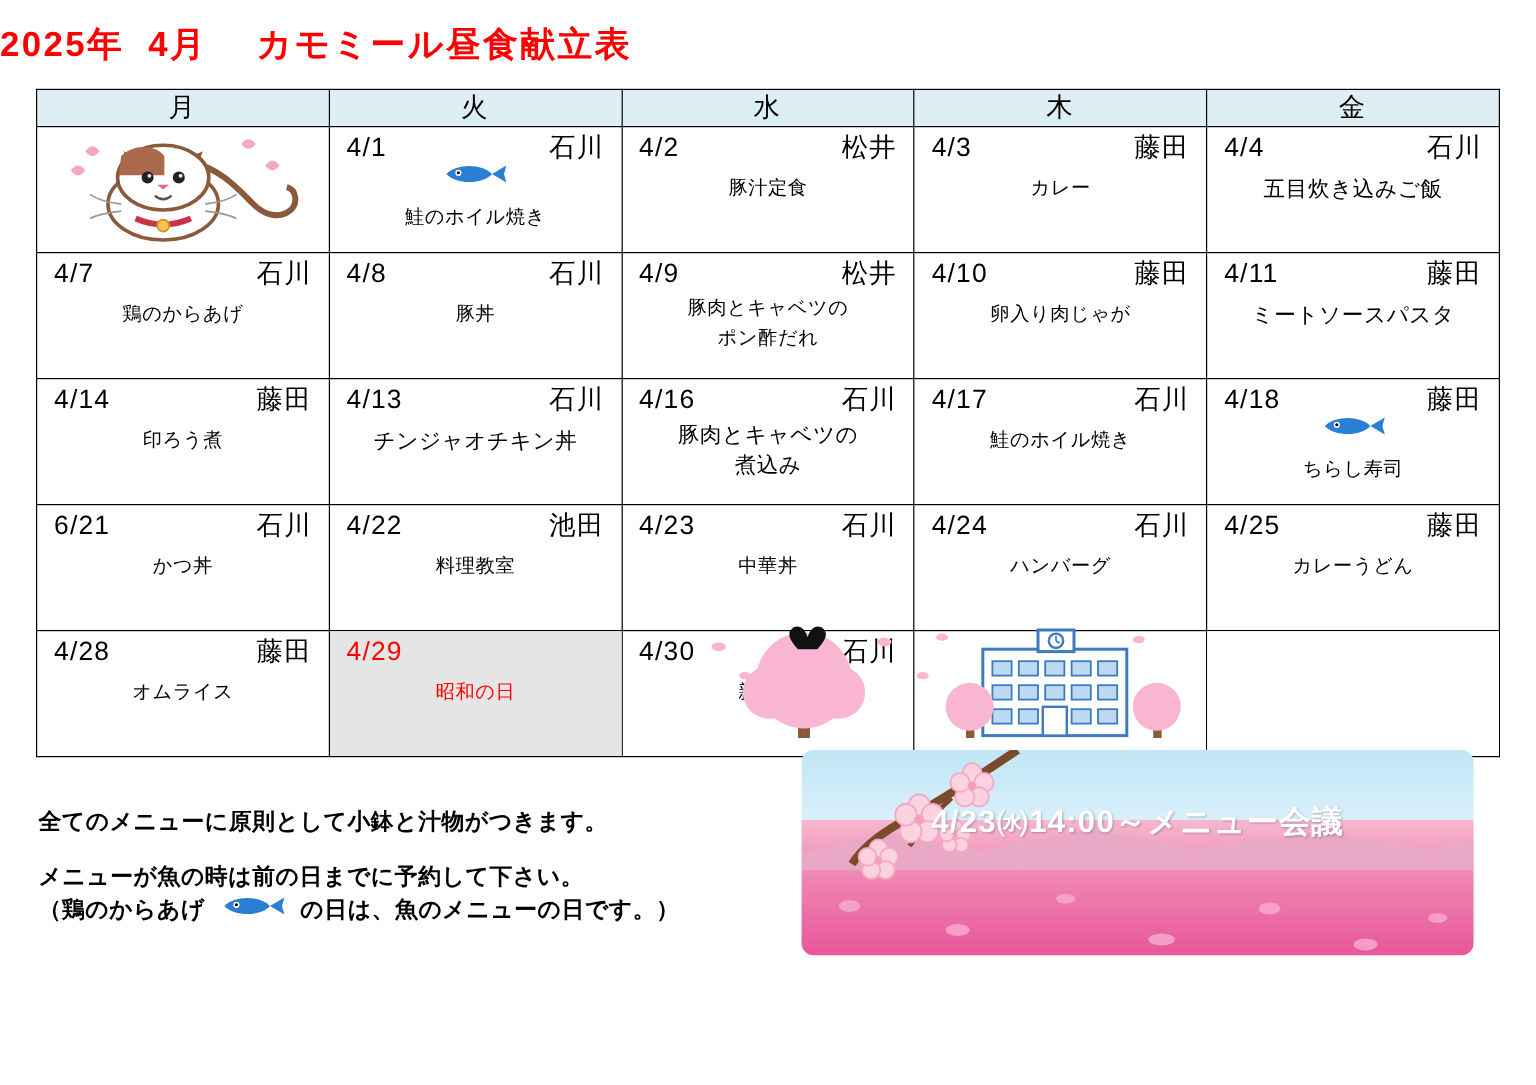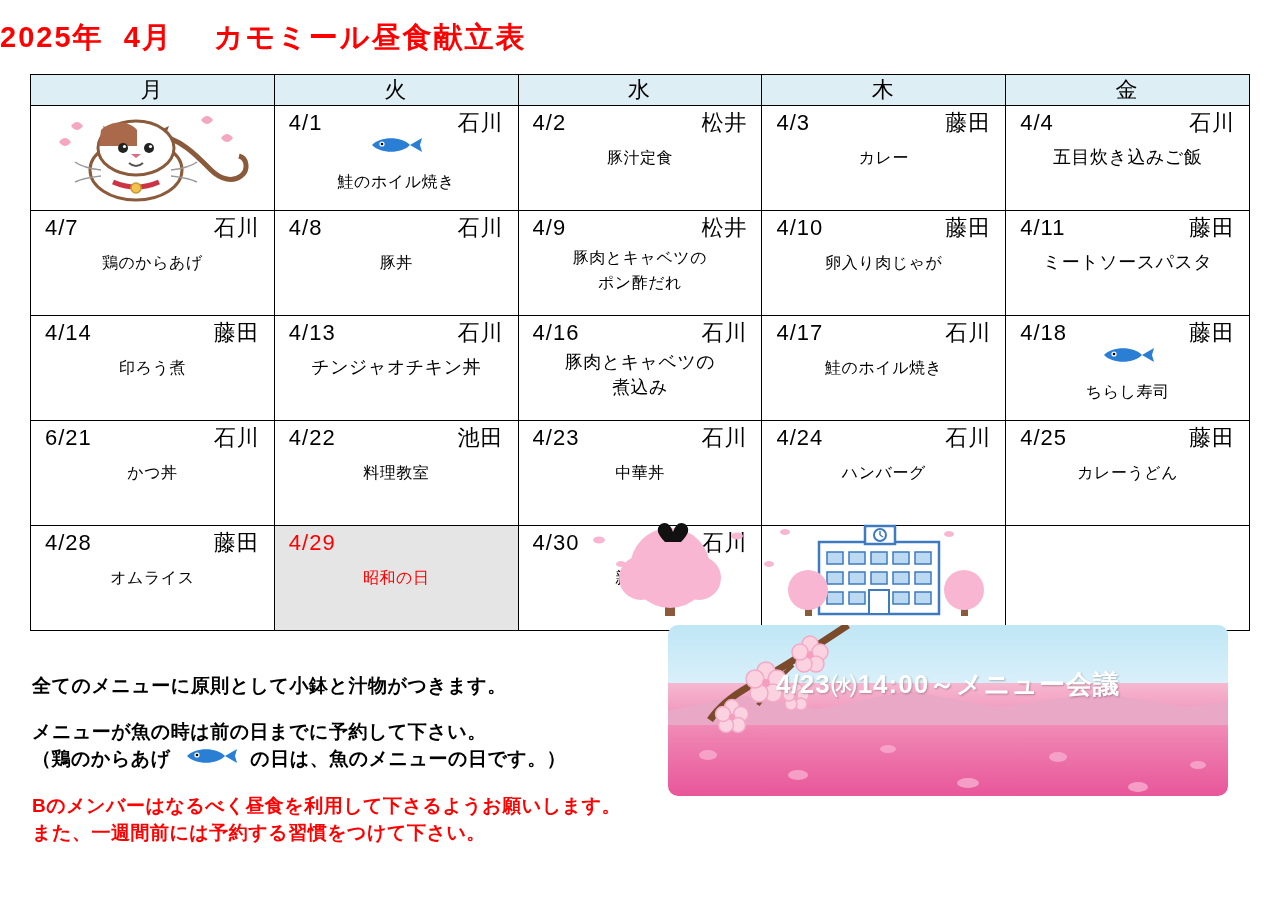--- a/index.html
+++ b/index.html
@@ -460,24 +460,20 @@
           <svg width="56" height="20" viewBox="0 0 56 20">
             <path d="M4 10 C12 1, 34 1, 42 10 C34 19, 12 19, 4 10 Z" fill="#2a7fd4"></path>
             <path d="M42 10 L54 3 L52 10 L54 17 Z" fill="#2a7fd4"></path>
             <circle cx="14" cy="9" r="2.6" fill="#ffffff"></circle>
             <circle cx="14" cy="9" r="1.3" fill="#000000"></circle>
           </svg>
         </span>
         <span>の日は、魚のメニューの日です。）</span>
       </div>
     </div>
-    <div class="red">
-      <div>Bのメンバーはなるべく昼食を利用して下さるようお願いします。</div>
-      <div>また、一週間前には予約する習慣をつけて下さい。</div>
-    </div>
   </div>
 
   <div class="photo">
     <svg class="mountains" viewBox="0 0 560 40" preserveAspectRatio="none">
       <path d="M0 40 L0 26 L70 10 L150 24 L240 6 L330 22 L430 8 L520 22 L560 16 L560 40 Z" fill="#e9a8c6"></path>
     </svg>
 
     <svg style="position:absolute;left:30px;top:0;" width="240" height="150" viewBox="0 0 240 150">
       <path d="M150 0 C120 20, 90 40, 50 62 C36 70, 22 80, 12 95" stroke="#7a4a2a" stroke-width="7" fill="none"></path>
       <path d="M95 40 C82 52, 72 62, 60 80" stroke="#7a4a2a" stroke-width="4" fill="none"></path>

